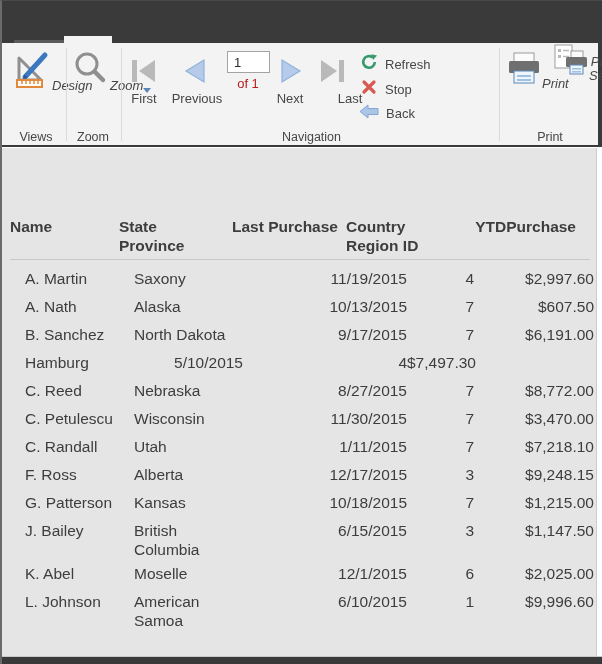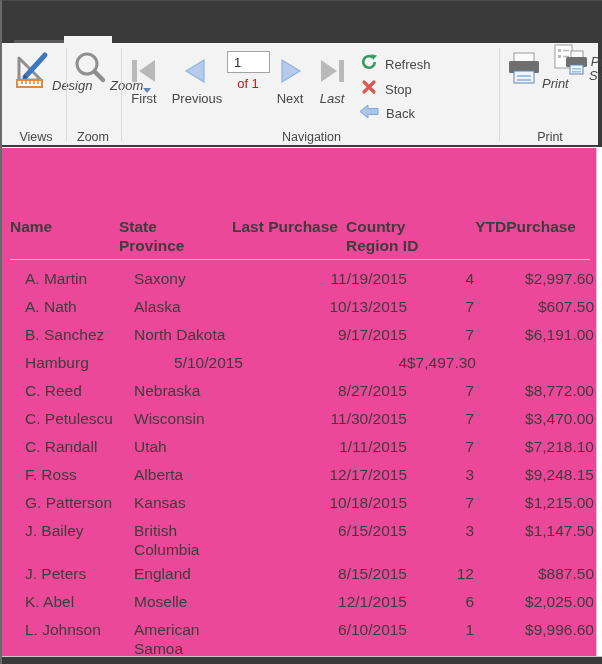--- a/index.html
+++ b/index.html
@@ -23,21 +23,21 @@
   .navlbl { position:absolute; top:48px; font-size:13px; color:#474747; text-align:center; }
   .smallbtn { position:absolute; display:flex; align-items:center; gap:7px; cursor:pointer; }
   .smallbtn .lbl { font-size:13px; color:#474747; }
   .pagebox { position:absolute; left:225px; top:8px; width:43px; height:22px; border:1px solid #a3a3a3;
              background:#fff; font-size:13px; color:#2b2b2b; padding-left:6px; font-family:"Liberation Sans",sans-serif; }
   .oflabel { position:absolute; left:221px; top:33px; width:50px; text-align:center; font-size:13px; color:#b91c1c; }
   .zoomarrow { width:0; height:0; border-left:4px solid transparent; border-right:4px solid transparent;
                border-top:5px solid #5b87b8; margin-top:4px; }
 
   
-  .content { position:absolute; top:147px; left:0; right:5px; bottom:8px; background:#ec4899;
+  .content { position:absolute; top:147px; left:0; right:5px; bottom:8px; background:#e5e5e5;
              border-right:1px solid #ccc; }
   .report-header { position:absolute; top:69px; left:0; right:0; height:46px; }
   .hcell { position:absolute; top:0; font-size:15.5px; font-weight:bold; color:#3d3d3d; line-height:19px; }
   .h-name    { left:8px; }
   .h-state   { left:117px; width:80px; }
   .h-last    { left:230px; }
   .h-country { left:344px; width:92px; }
   .h-ytd     { right:20px; text-align:right; }
   .hrule { position:absolute; top:111px; left:8px; right:6px; height:1px; background:#c9c9c9; }
   .report-body { position:absolute; top:116px; left:0; right:0; }
@@ -123,21 +123,21 @@
     <div class="navlbl" style="left:272px; width:32px;">Next</div>
 
     <div style="position:absolute; left:314px; top:12px;">
       <span>
         <svg width="32" height="32" viewBox="0 0 32 32">
           <polygon points="5,5 5,27 21,16" fill="#b9b9b9"></polygon>
           <rect x="23" y="5" width="5" height="22" fill="#b9b9b9"></rect>
         </svg>
       </span>
     </div>
-    <div class="navlbl" style="left:314px; width:32px;font-style:italic;">Last</div>
+    <div class="navlbl" style="left:332px; width:32px;">Last</div>
 
     <div class="smallbtn" style="left:358px; top:10px;">
       <span>
         <svg width="18" height="18" viewBox="0 0 18 18">
           <path d="M14.8 9a5.8 5.8 0 1 1-2.1-4.5" fill="none" stroke="#35996b" stroke-width="2.6"></path>
           <polygon points="11.2,1.2 17,2.6 13,7" fill="#35996b"></polygon>
         </svg>
       </span>
       <span class="lbl">Refresh</span>
     </div>
@@ -273,27 +273,20 @@
           <div class="tcell c4">$1,215.00</div>
         </div>
         <div class="trow">
           <div class="tcell c0">J. Bailey</div>
           <div class="tcell c1">British Columbia</div>
           <div class="tcell c2">6/15/2015</div>
           <div class="tcell c3">3</div>
           <div class="tcell c4">$1,147.50</div>
         </div>
         <div class="trow">
-          <div class="tcell c0">J. Peters</div>
-          <div class="tcell c1">England</div>
-          <div class="tcell c2">8/15/2015</div>
-          <div class="tcell c3">12</div>
-          <div class="tcell c4">$887.50</div>
-        </div>
-        <div class="trow">
           <div class="tcell c0">K. Abel</div>
           <div class="tcell c1">Moselle</div>
           <div class="tcell c2">12/1/2015</div>
           <div class="tcell c3">6</div>
           <div class="tcell c4">$2,025.00</div>
         </div>
         <div class="trow">
           <div class="tcell c0">L. Johnson</div>
           <div class="tcell c1">American Samoa</div>
           <div class="tcell c2">6/10/2015</div>

